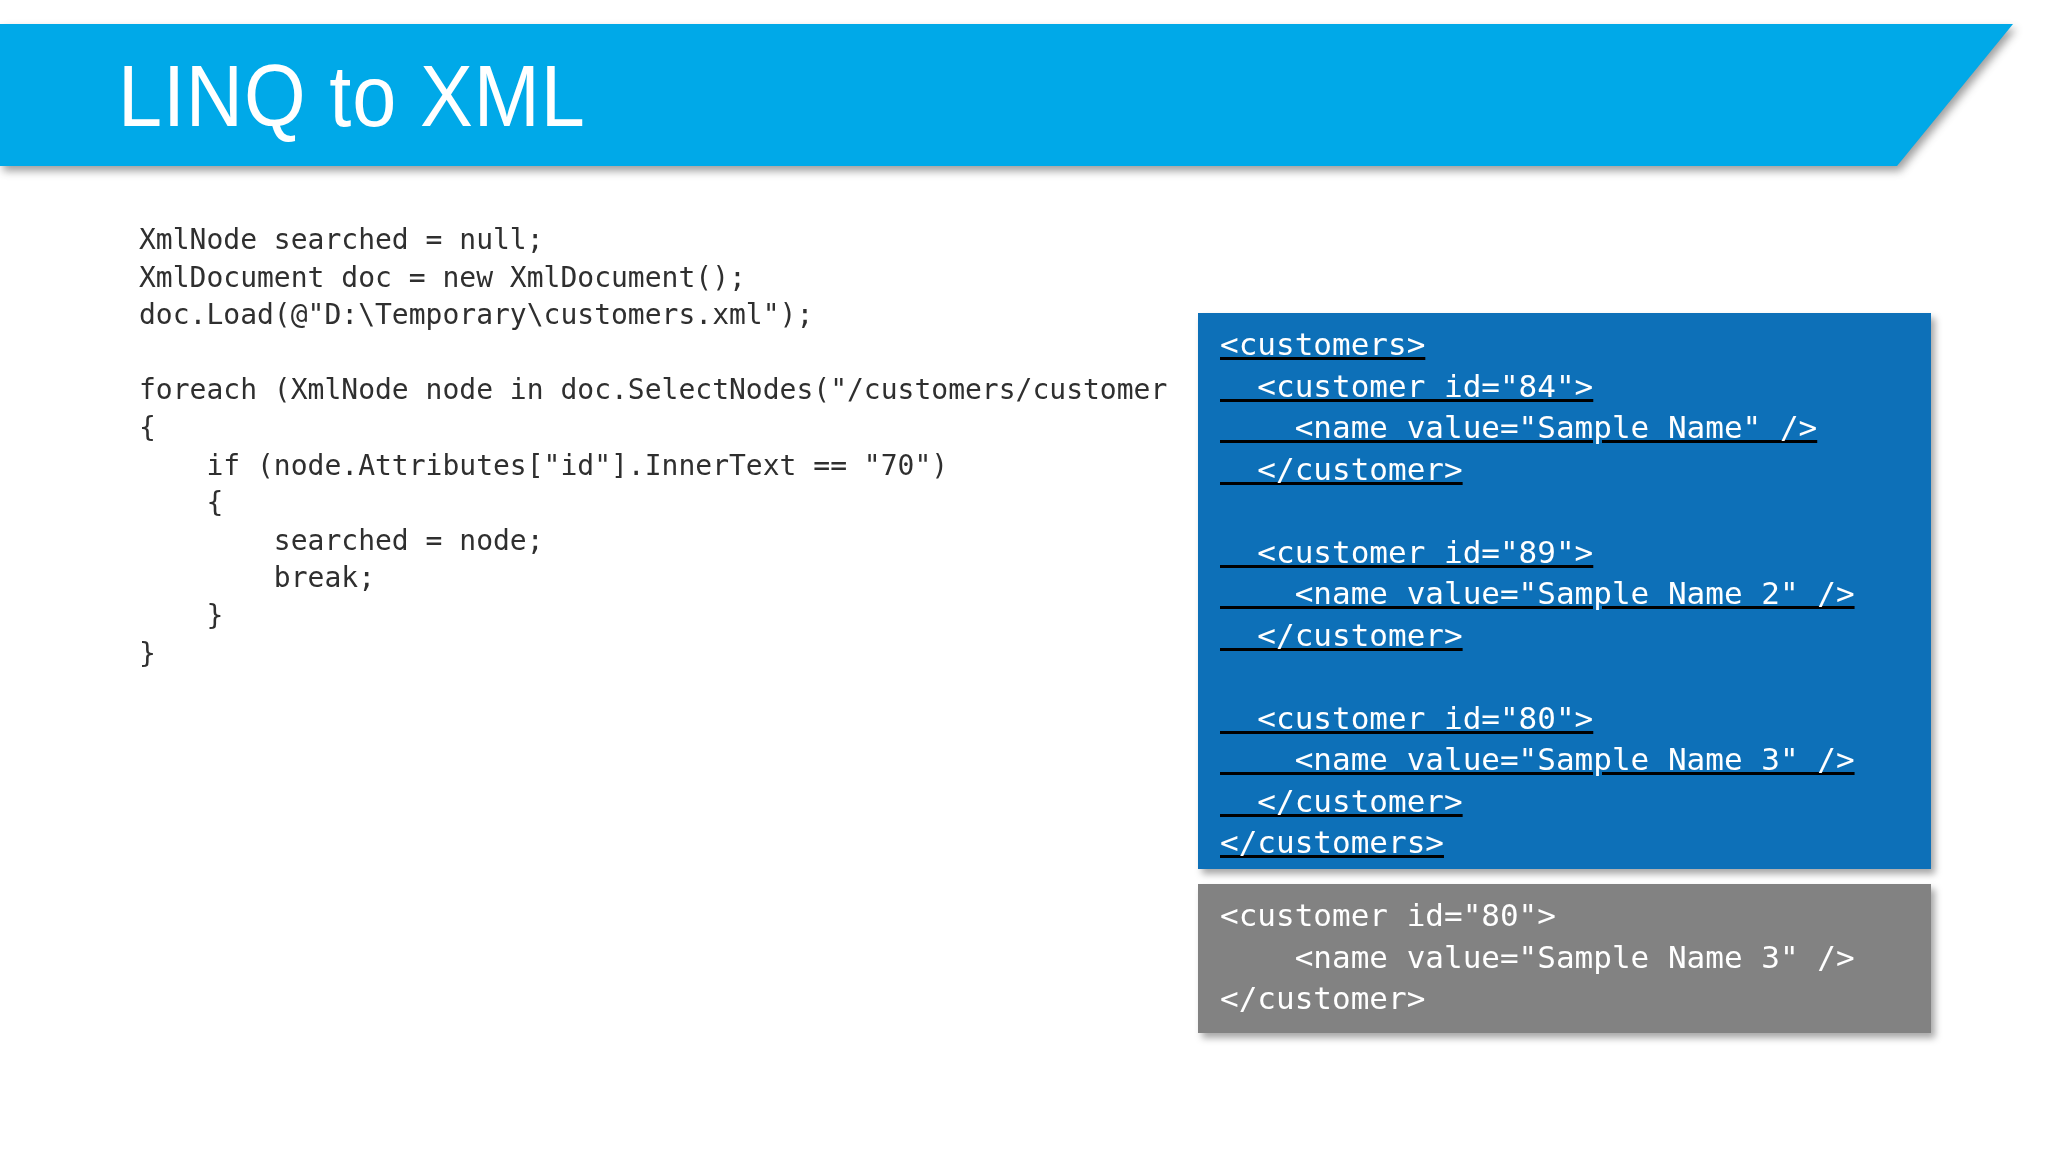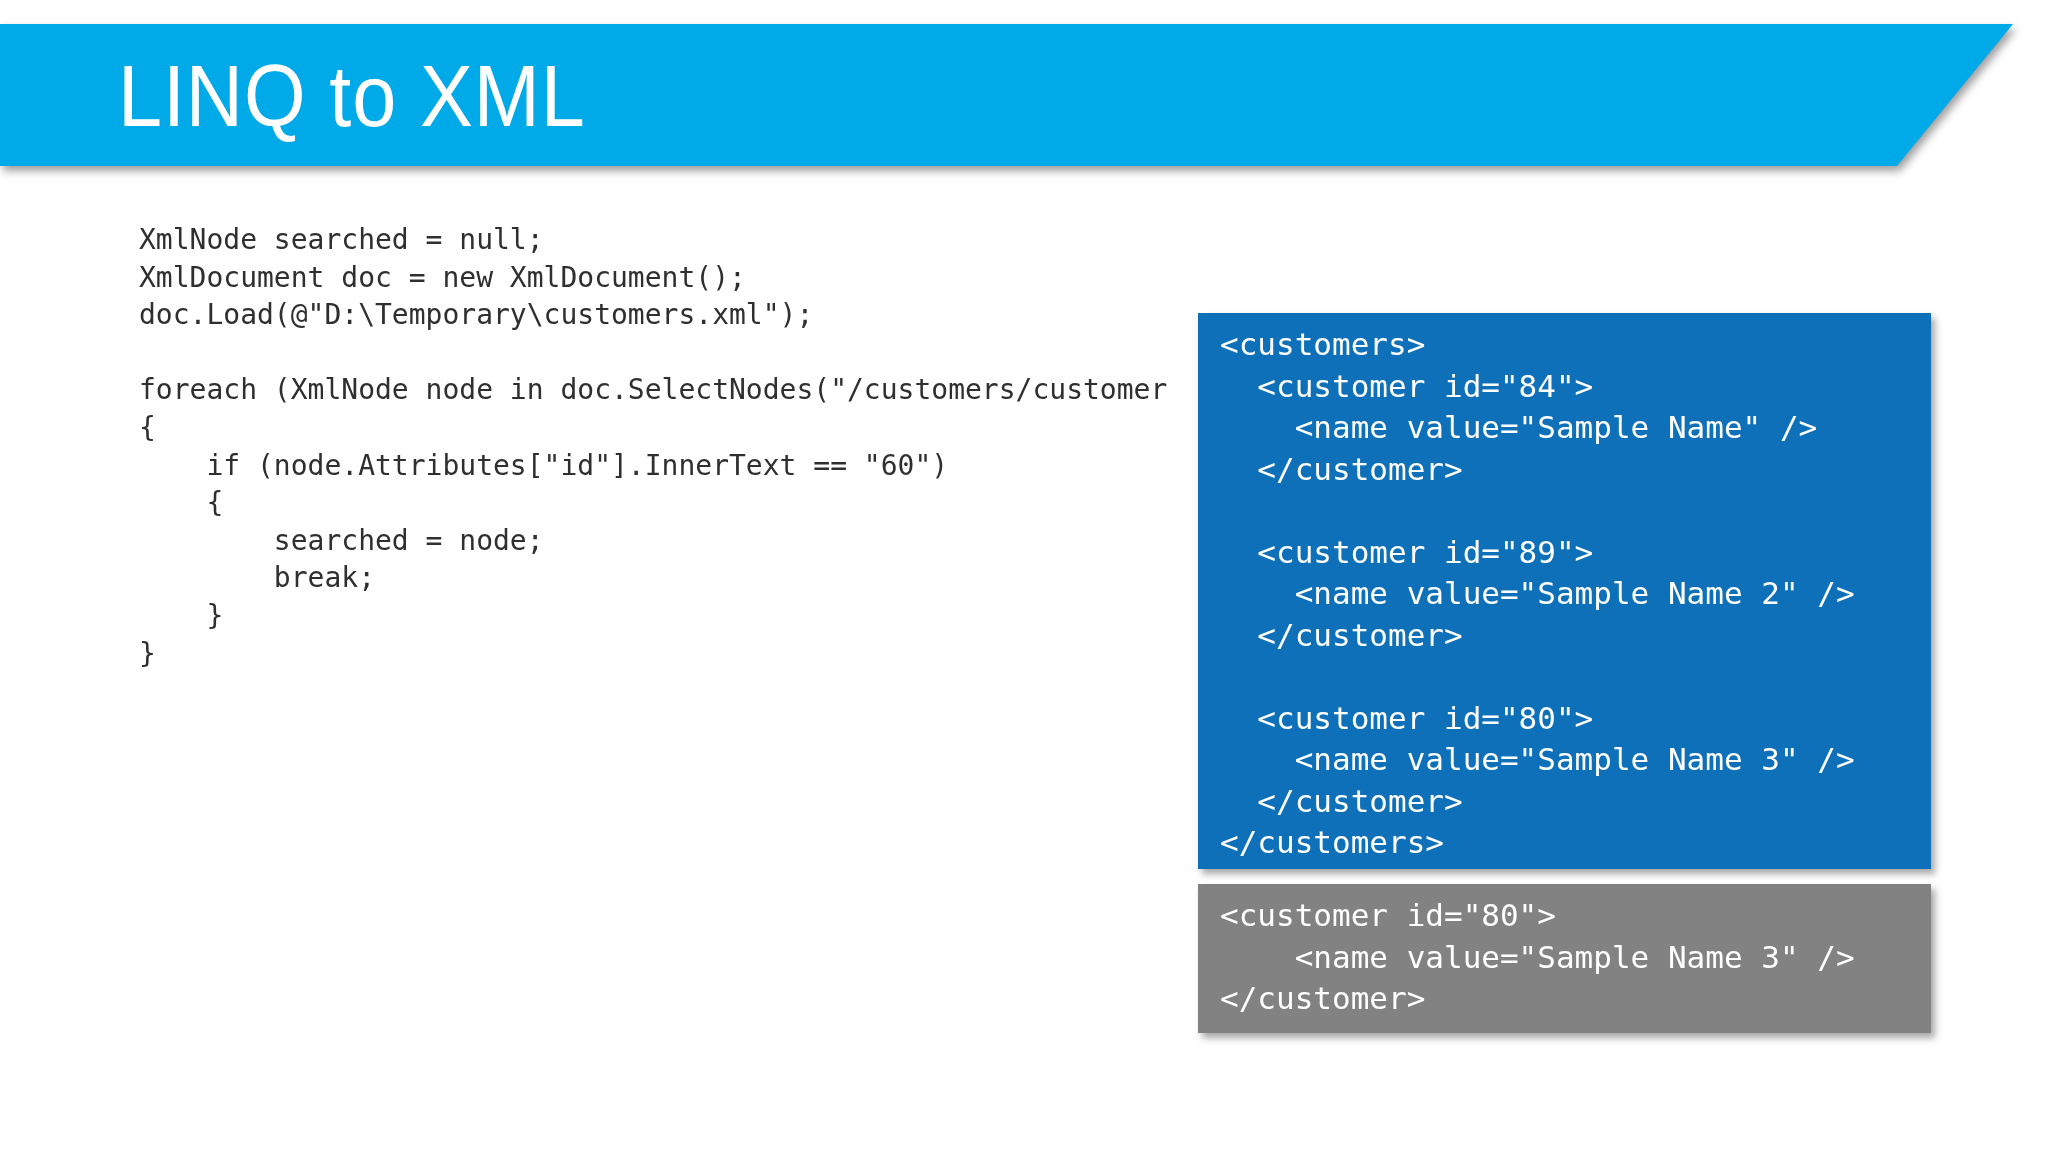--- a/index.html
+++ b/index.html
@@ -57,21 +57,21 @@
     color: var(--code_text);
     white-space: pre;
   }
 
   
   .panel {
     position: absolute; left: 1198px; width: 733px;
     box-shadow: 4px 5px 7px rgba(0,0,0,0.35);
     z-index: 3; overflow: hidden;
   }
-  .blue-panel { top: 313px; height: 556px; background: var(--xml_panel); }
+  .blue-panel { top: 313px; height: 556px; background: var(--xml_panel); text-decoration: underline; }
   .gray-panel { top: 884px; height: 149px; background: var(--result_panel); }
   .panel pre {
     margin: 0; padding: 11px 0 0 22px;
     font-family: "DejaVu Sans Mono", "Liberation Mono", monospace;
     font-size: 31px; line-height: 41.5px;
     color: var(--panel_text);
     white-space: pre;
   }
 </style>
 </head>
@@ -85,21 +85,21 @@
 
   <h1 class="title">LINQ to XML</h1>
 
   <div class="code-box box1">
     <pre>XmlNode searched = null;
 XmlDocument doc = new XmlDocument();
 doc.Load(@"D:\Temporary\customers.xml");
 
 foreach (XmlNode node in doc.SelectNodes("/customers/customer
 {
-    if (node.Attributes["id"].InnerText == "60")
+    if (node.Attributes["id"].InnerText == "70")
     {
         searched = node;
         break;
     }
 }</pre>
   </div>
 
 
   <div class="panel blue-panel">
     <pre>&lt;customers&gt;

